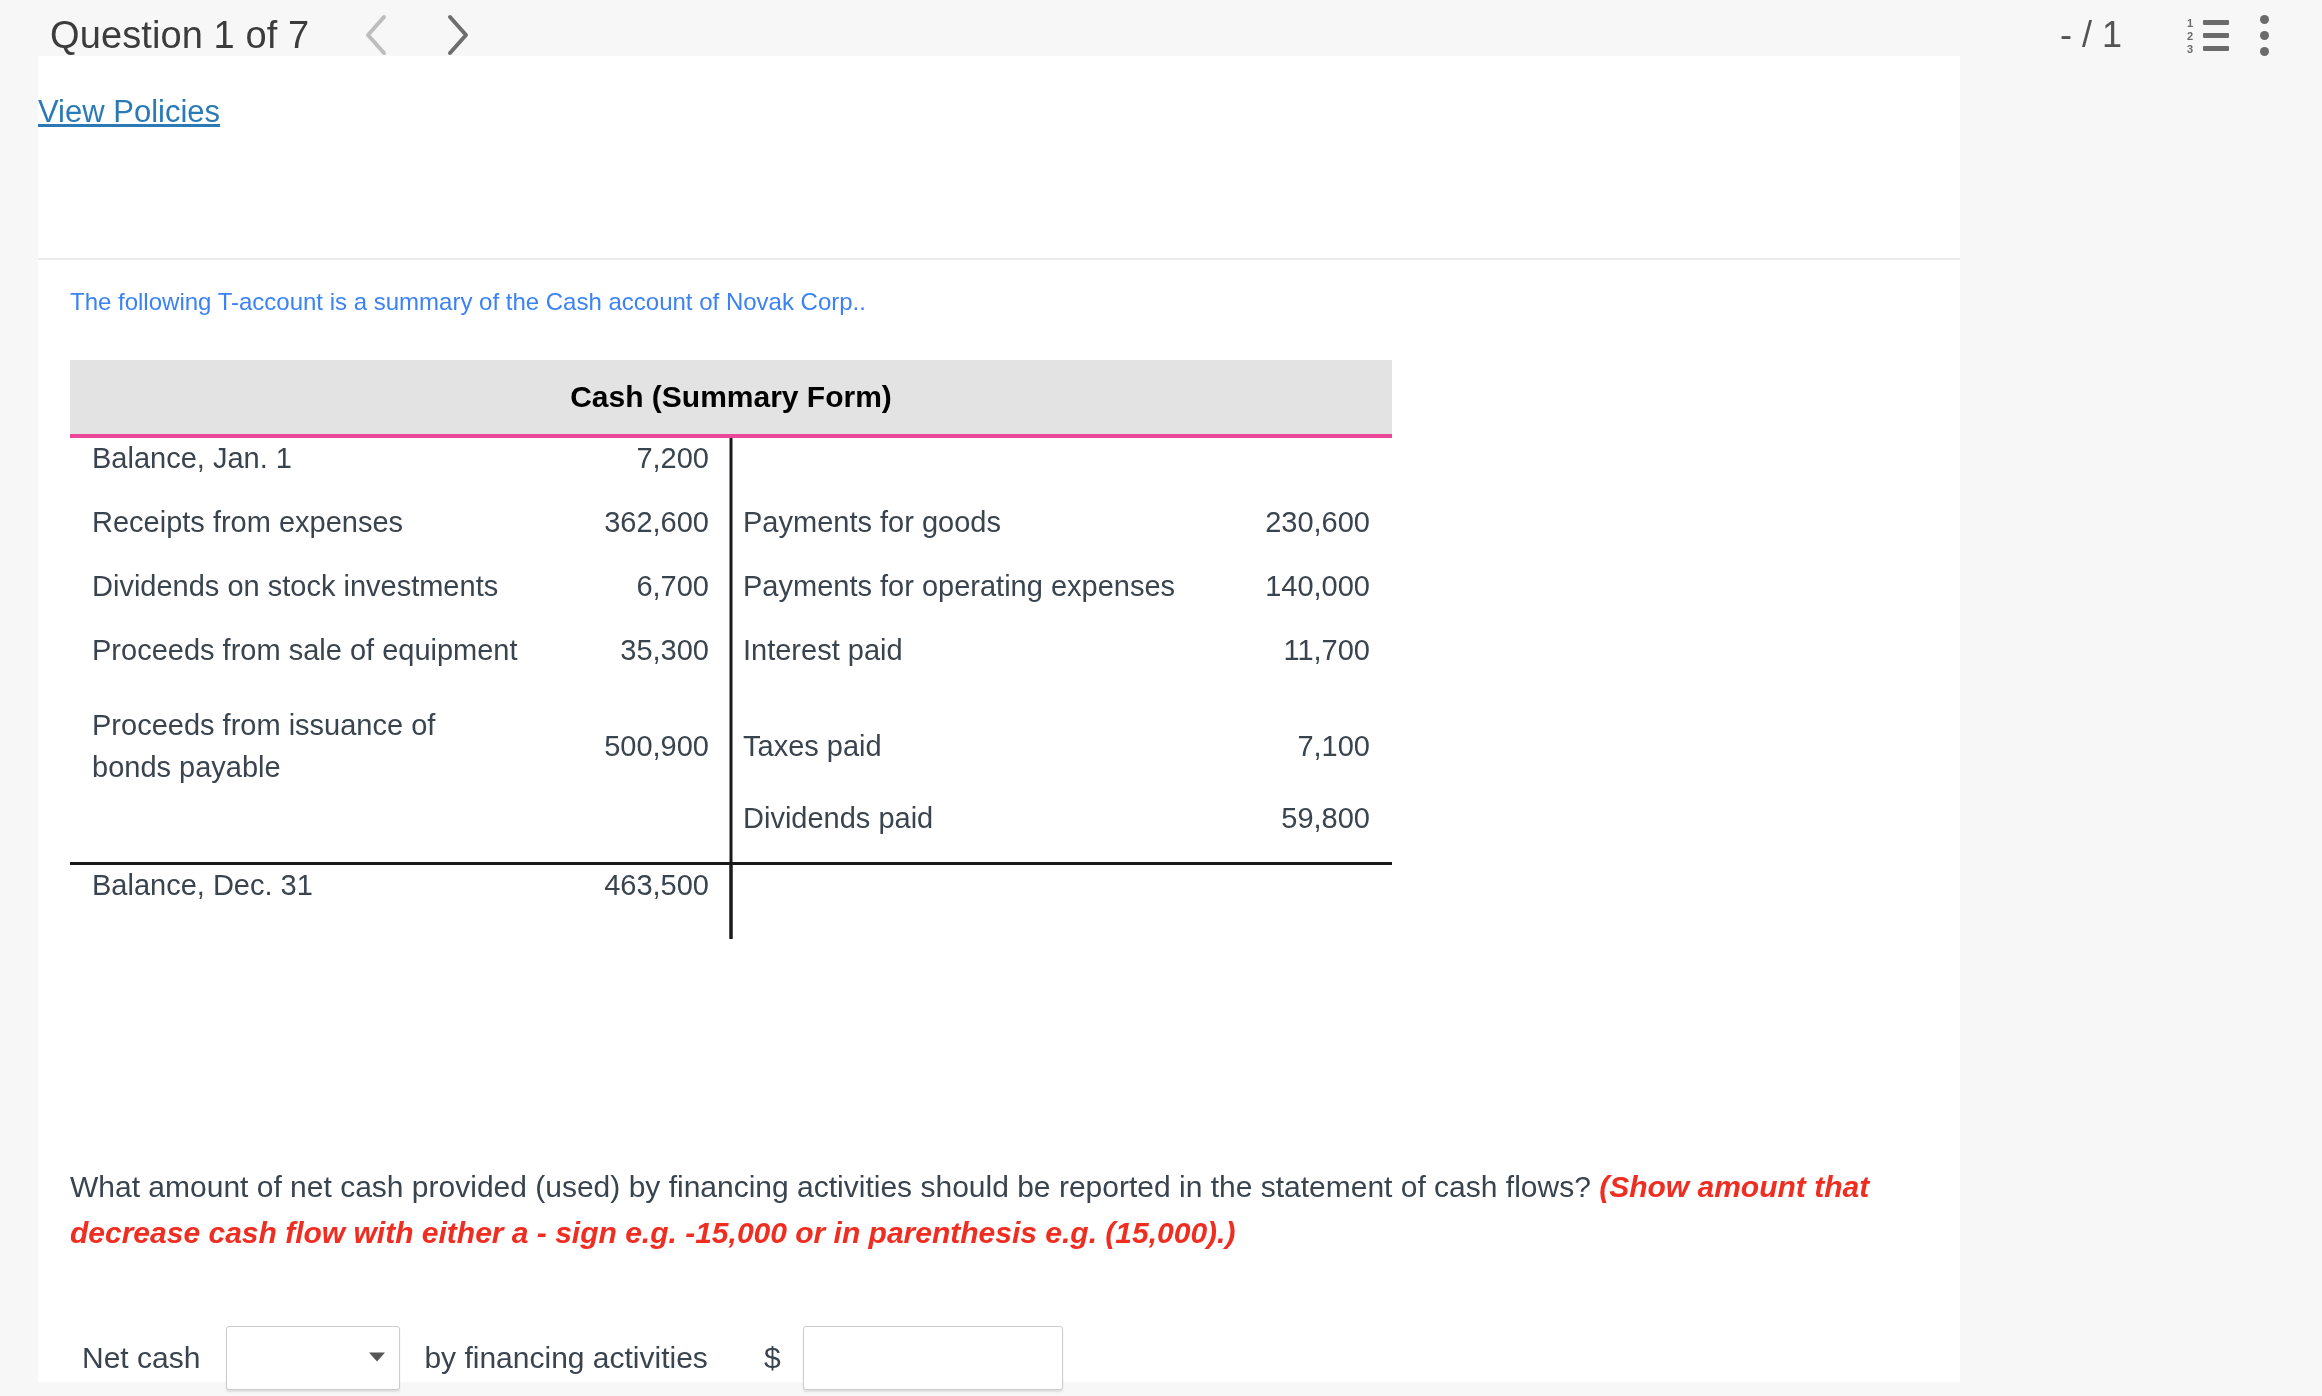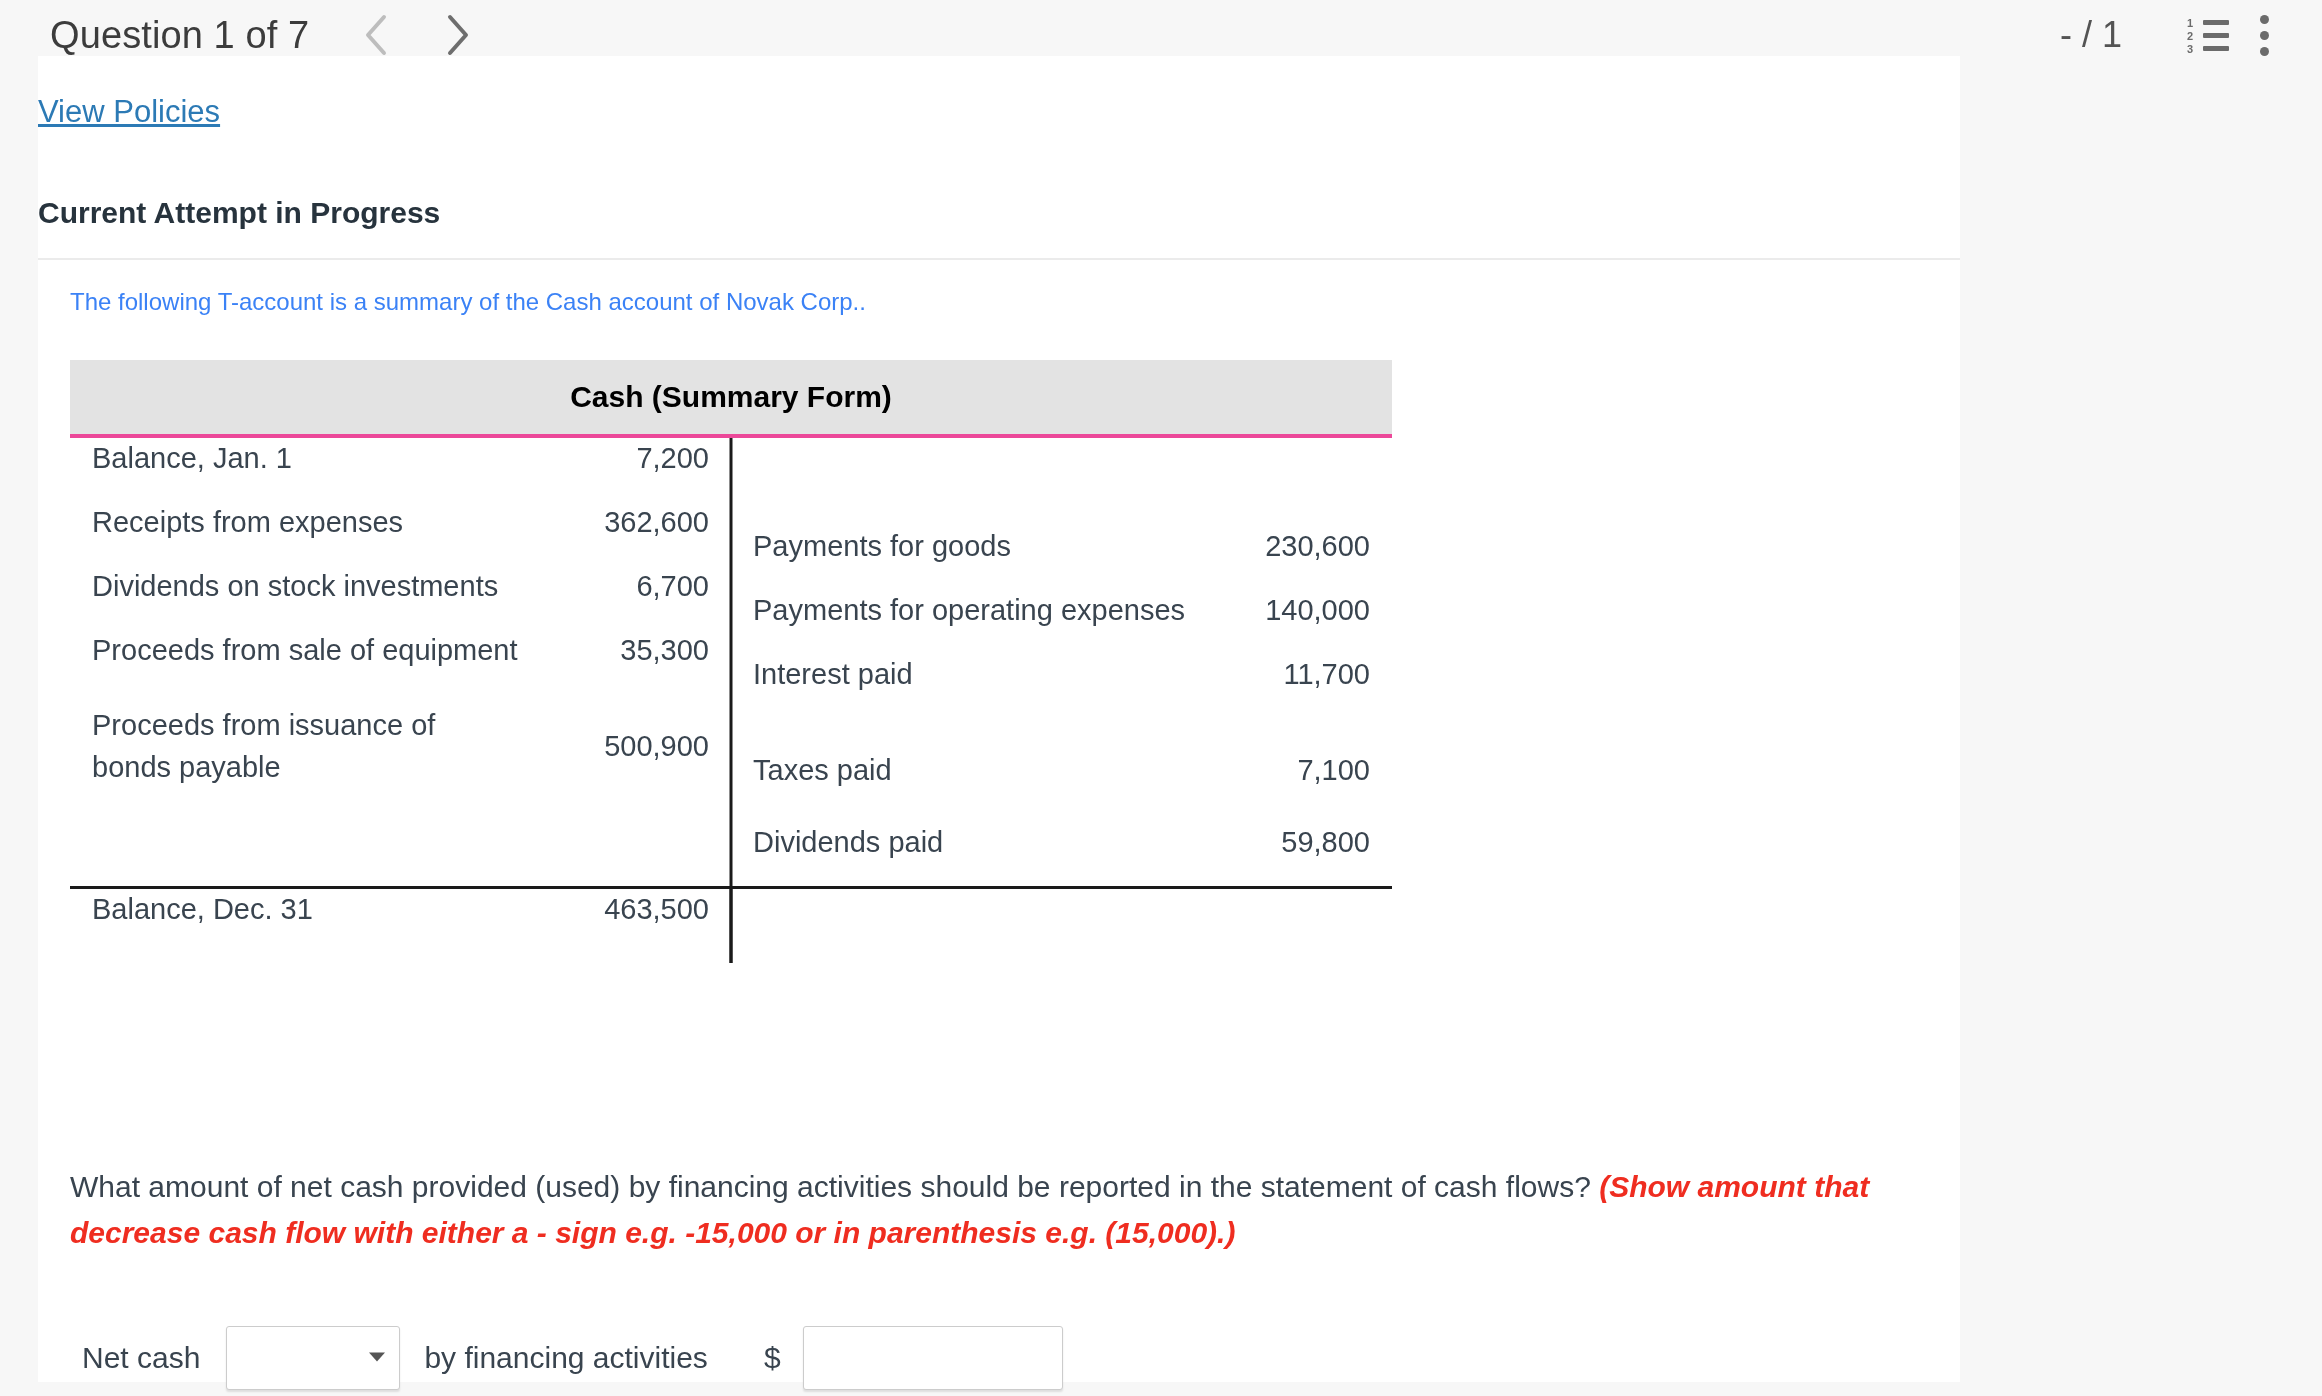--- a/index.html
+++ b/index.html
@@ -97,21 +97,21 @@
     border-top:4px solid #ec4899;
     position:relative;
   }
   .t-divider{
     position:absolute;left:50%;top:0;bottom:0;width:3px;background:#1a1a1a;
     transform:translateX(-1.5px);
   }
   .t-rows{display:flex;}
   .t-col{width:50%;box-sizing:border-box;}
   .t-col.left{padding-left:22px;padding-right:22px;}
-  .t-col.right{padding-left:22px;padding-right:22px;margin-top:24px;}
+  .t-col.right{padding-left:12px;padding-right:22px;}
   .t-row{
     display:flex;align-items:baseline;justify-content:space-between;
     height:64px;
     font-size:29px;color:#39444f;
   }
   .t-row .lbl{white-space:pre-line;line-height:40px;}
   .t-row .val{white-space:nowrap;padding-left:20px;}
   .t-row.tall{height:104px;align-items:center;}
   .t-row.tall .lbl{line-height:42px;}
   .t-row.blank{height:64px;}
@@ -205,21 +205,20 @@
           <i></i>
         </div>
       </div>
     </div>
   </div>
 
   <div class="card">
 
     <a class="viewpolicies" href="#">View Policies</a>
 
-    <div class="attempt">Current Attempt in Progress</div>
 
     <div class="hr"></div>
 
     <div class="intro">The following T-account is a summary of the Cash account of Novak Corp..</div>
 
     <div class="taccount">
 
       <div class="t-header">Cash (Summary Form)</div>
 
       <div class="t-body">

